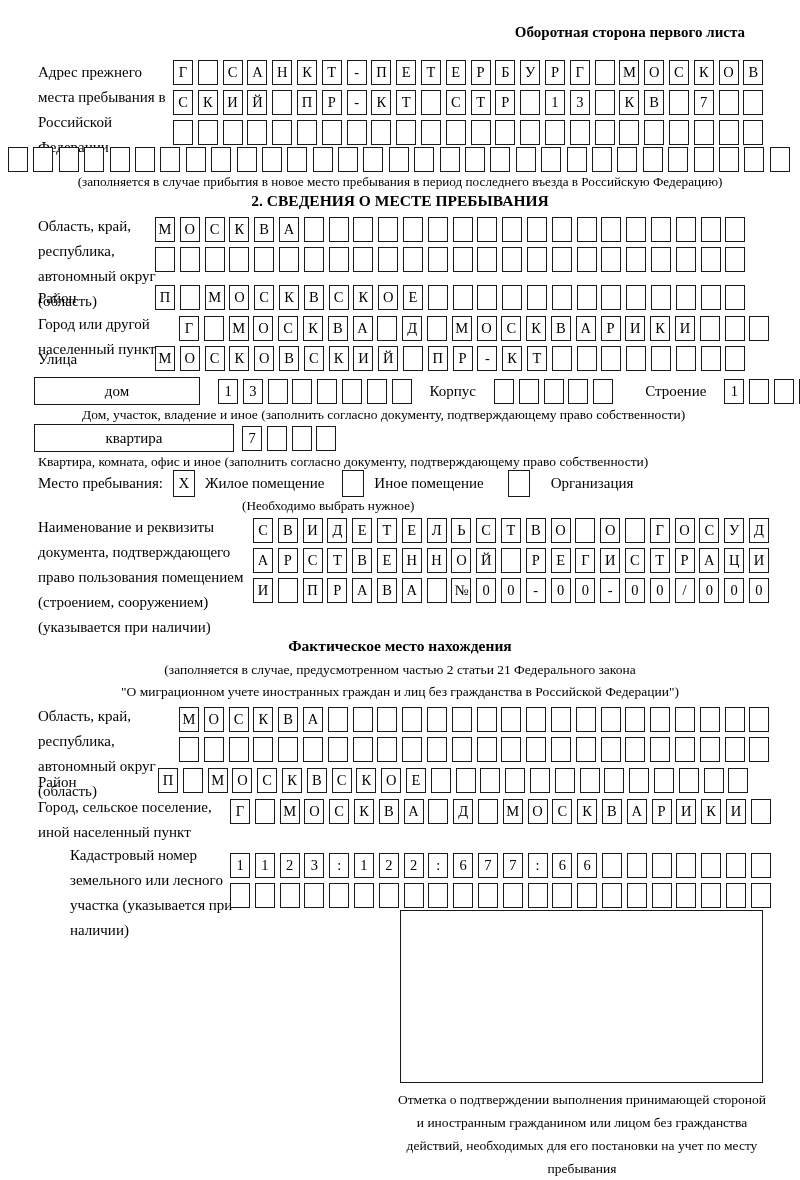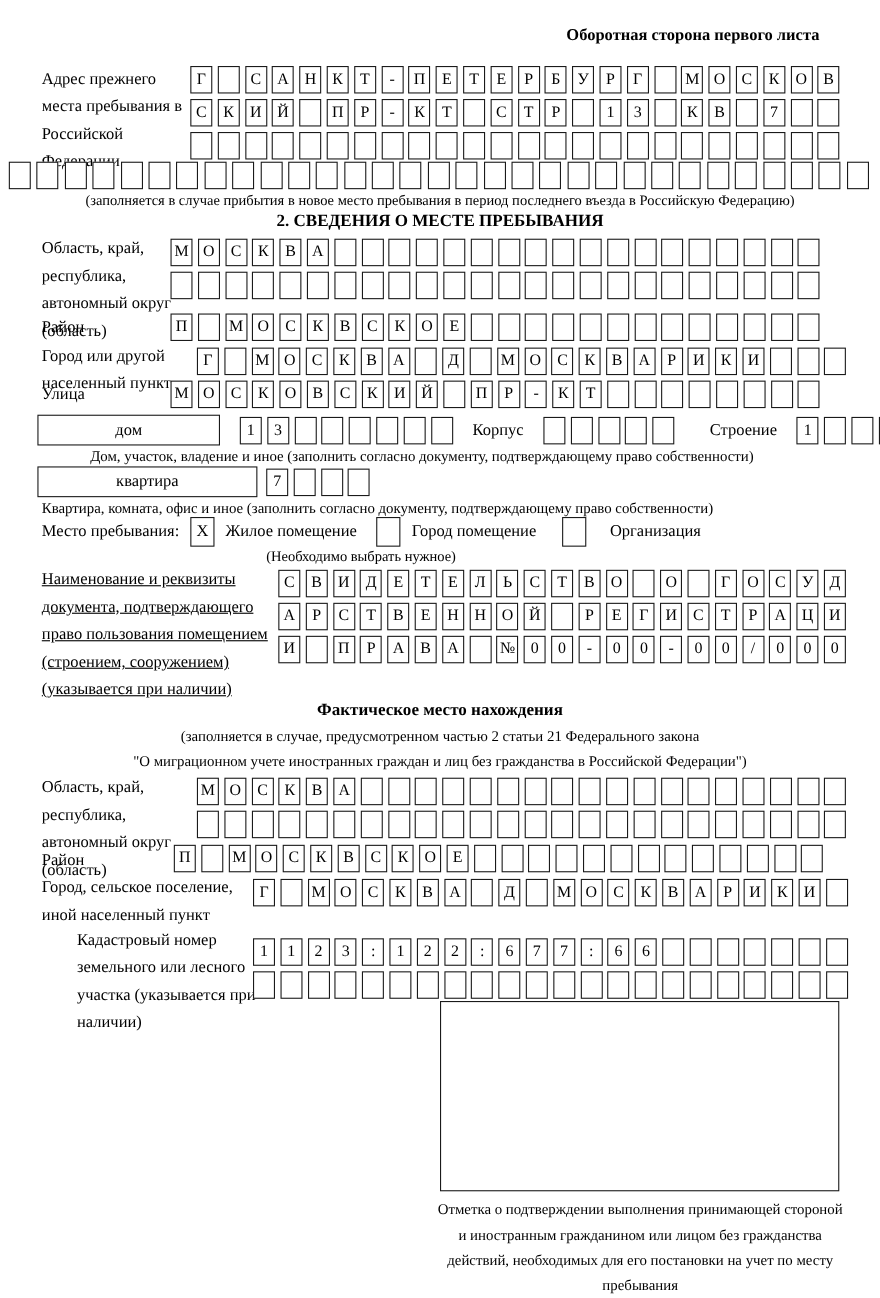--- a/index.html
+++ b/index.html
@@ -319,27 +319,27 @@
       <span class="cell"></span>
     </div>
 </div>
 <div class="abs caption" style="left:38px;top:454px;font-size:13.5px;">Квартира, комната, офис и иное (заполнить согласно документу, подтверждающему право собственности)</div>
 
 <div class="abs row" style="left:38px;top:470px;gap:10px;">
   <div class="inline-label">Место пребывания:</div>
   <div class="cell checkbox">X</div>
   <div class="inline-label">Жилое помещение</div>
   <div class="cell checkbox" style="margin-left:8px;"></div>
-  <div class="inline-label">Город помещение</div>
+  <div class="inline-label">Иное помещение</div>
   <div class="cell checkbox" style="margin-left:14px;"></div>
   <div class="inline-label" style="margin-left:11px;">Организация</div>
 </div>
 <div class="abs caption" style="left:242px;top:498px;">(Необходимо выбрать нужное)</div>
 
-<div class="abs lbl" style="left:38px;top:515px;width:218px;text-decoration:underline;">Наименование и реквизиты документа, подтверждающего право пользования помещением (строением, сооружением) (указывается при наличии)</div>
+<div class="abs lbl" style="left:38px;top:515px;width:218px;">Наименование и реквизиты документа, подтверждающего право пользования помещением (строением, сооружением) (указывается при наличии)</div>
 <div class="abs cells" style="left:253px;top:518px;">
     <span class="cell">С</span>
     <span class="cell">В</span>
     <span class="cell">И</span>
     <span class="cell">Д</span>
     <span class="cell">Е</span>
     <span class="cell">Т</span>
     <span class="cell">Е</span>
     <span class="cell">Л</span>
     <span class="cell">Ь</span>

